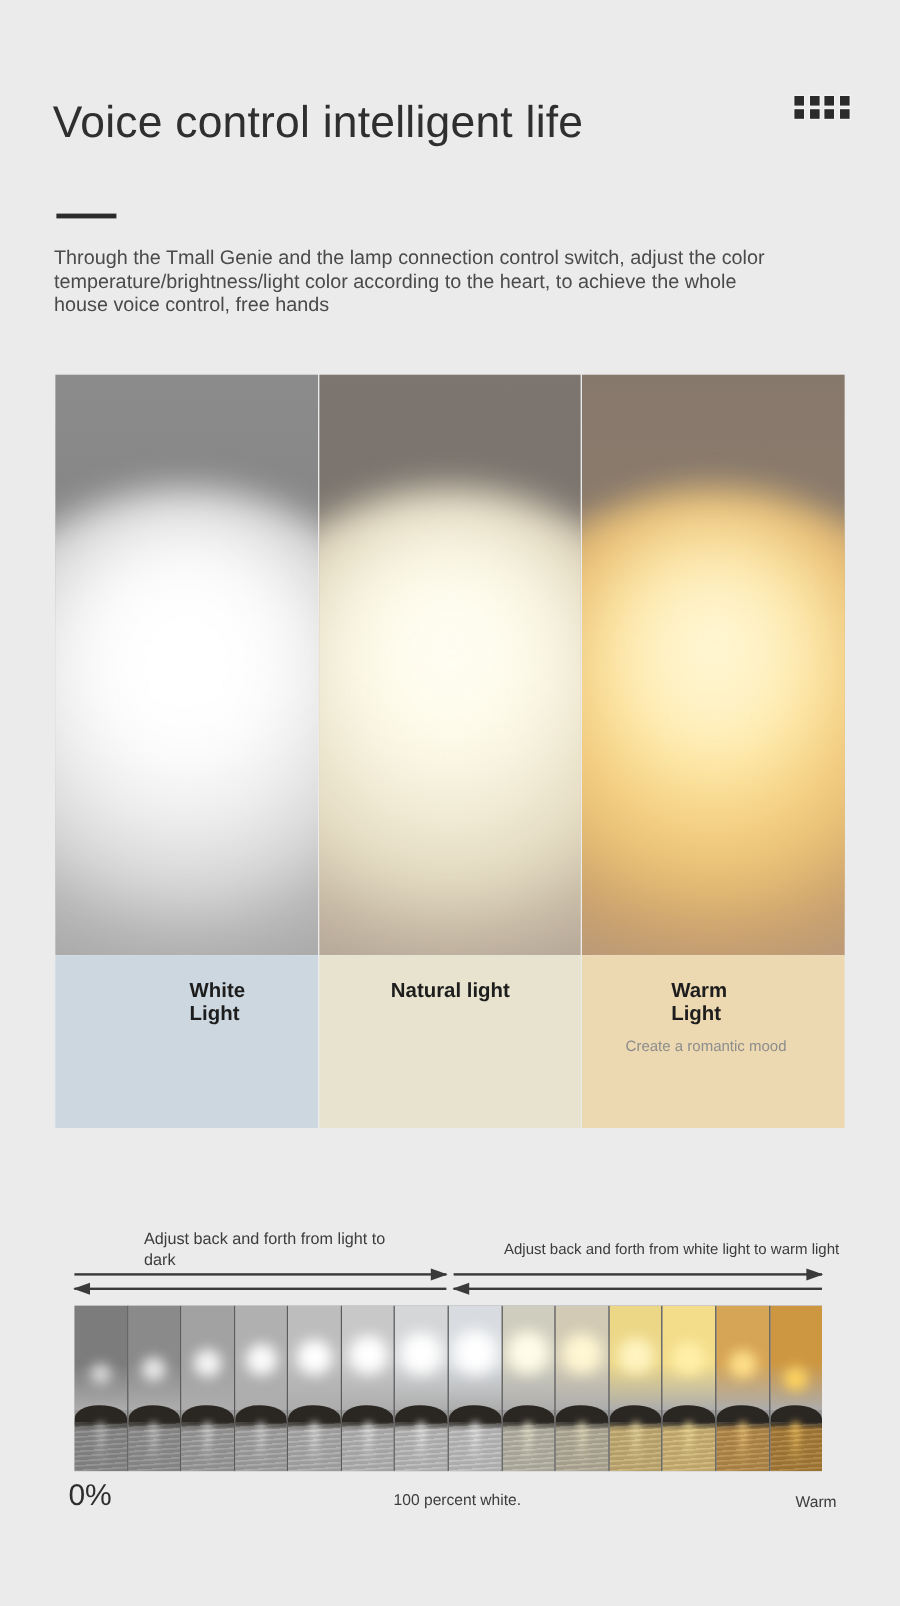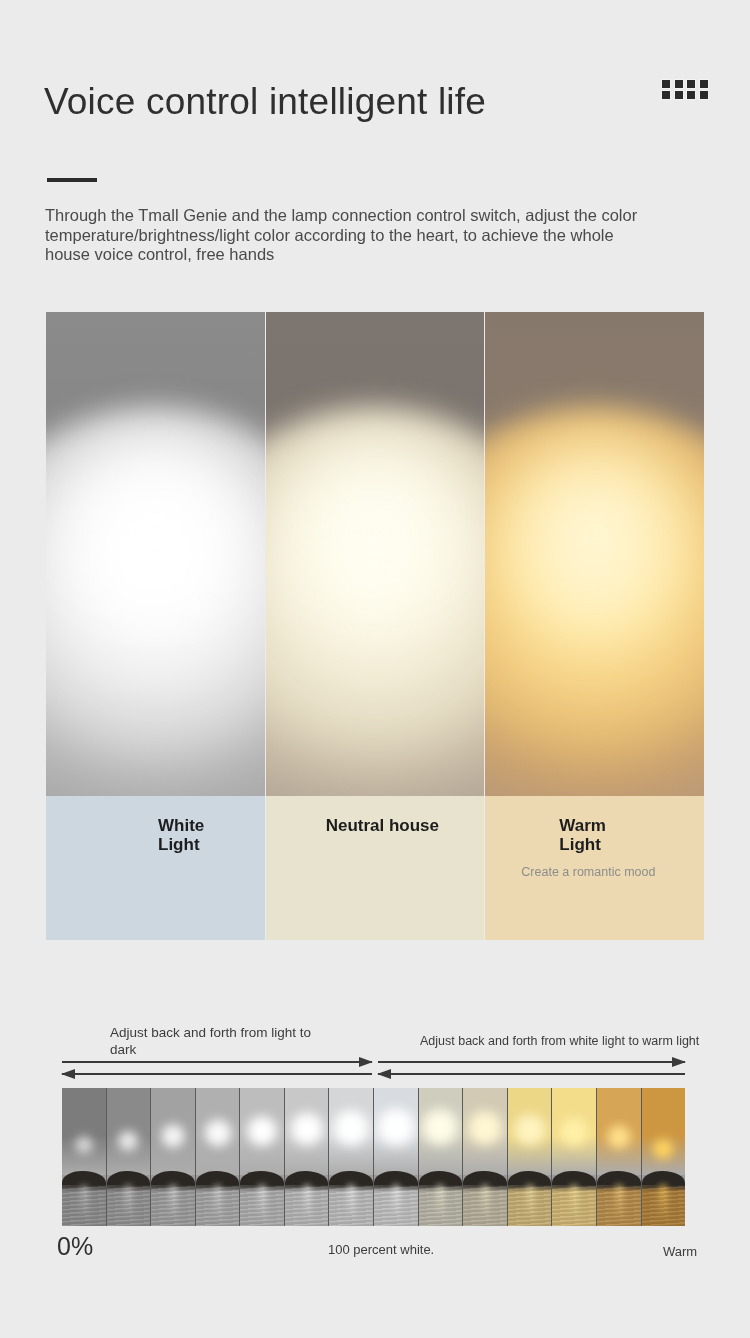--- a/index.html
+++ b/index.html
@@ -179,21 +179,21 @@
     top: 1000px;
     width: 750px;
     height: 290px;
   }
   .arrow-label {
     position: absolute;
     font-size: 13.5px;
     line-height: 17px;
     color: #3c3c3c;
   }
-  .label-left  { left: 110px; top: 24px; width: 230px; }
+  .label-left  { left: 120px; top: 24px; width: 230px; }
   .label-right { left: 420px; top: 33px; width: 290px; font-size: 12.5px; }
 
   .arrow-pair {
     position: absolute;
     height: 26px;
   }
   .ap-left  { left: 62px;  top: 58px;  width: 310px; }
   .ap-right { left: 378px; top: 58px;  width: 307px; }
 
   .arrow-line {
@@ -353,21 +353,21 @@
     </div>
   </div>
 
   <div class="card c2">
     <div class="card-photo">
       <div class="wall"></div>
       <div class="dome"></div>
       <div class="hotspot"></div>
     </div>
     <div class="card-caption">
-      <div class="cap-title">Neutral house</div>
+      <div class="cap-title">Natural light</div>
     </div>
   </div>
 
   <div class="card c3">
     <div class="card-photo">
       <div class="wall"></div>
       <div class="dome"></div>
       <div class="hotspot"></div>
     </div>
     <div class="card-caption">

